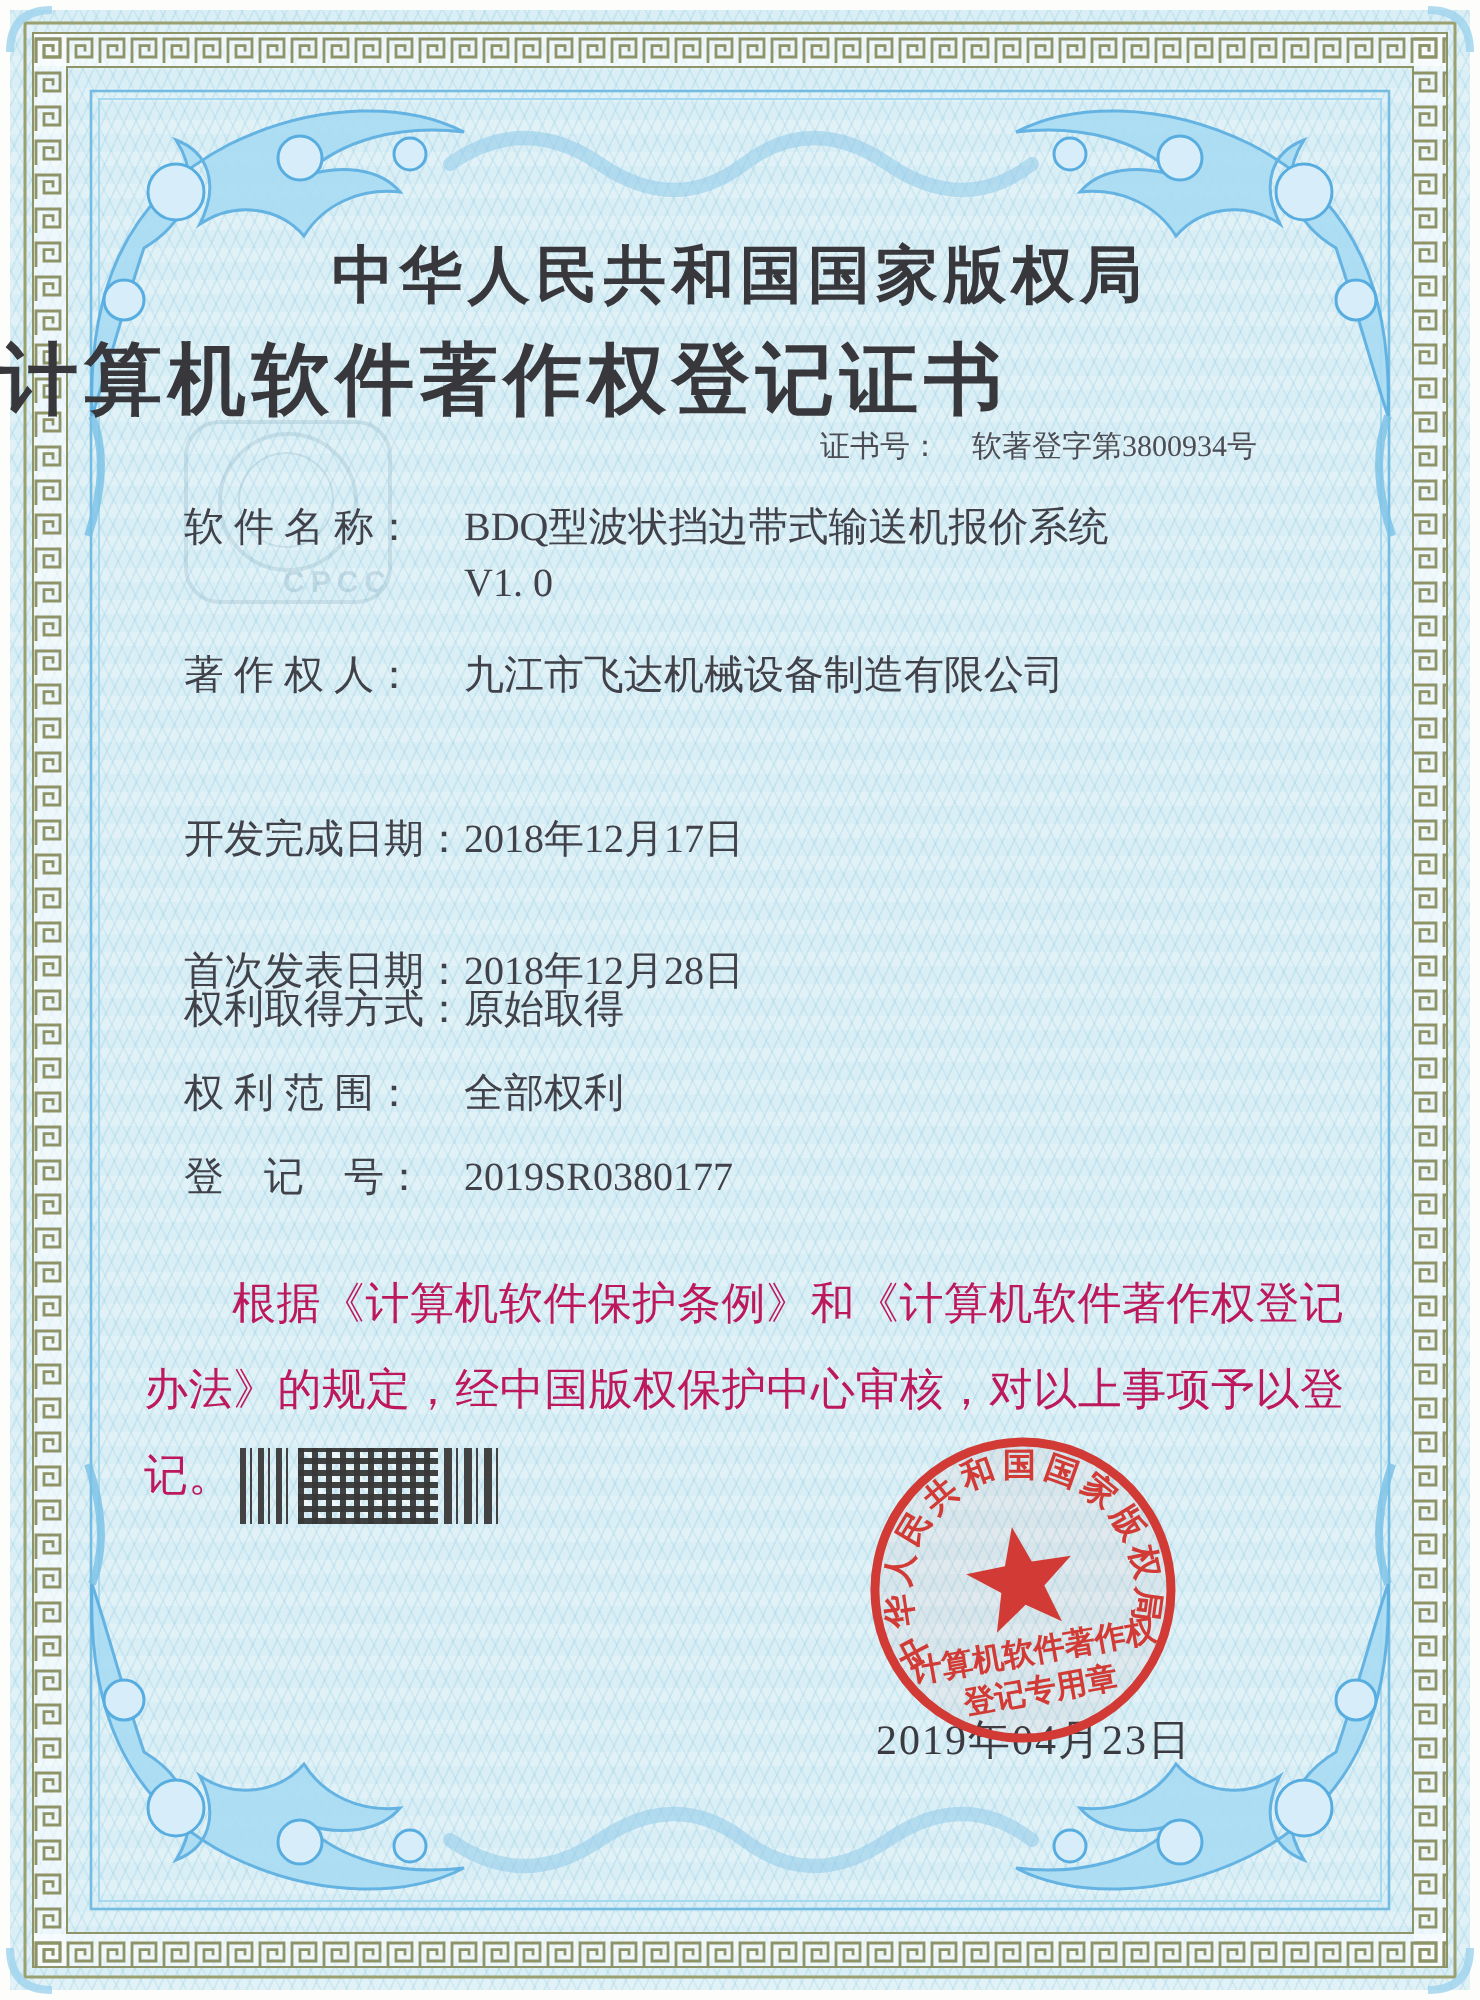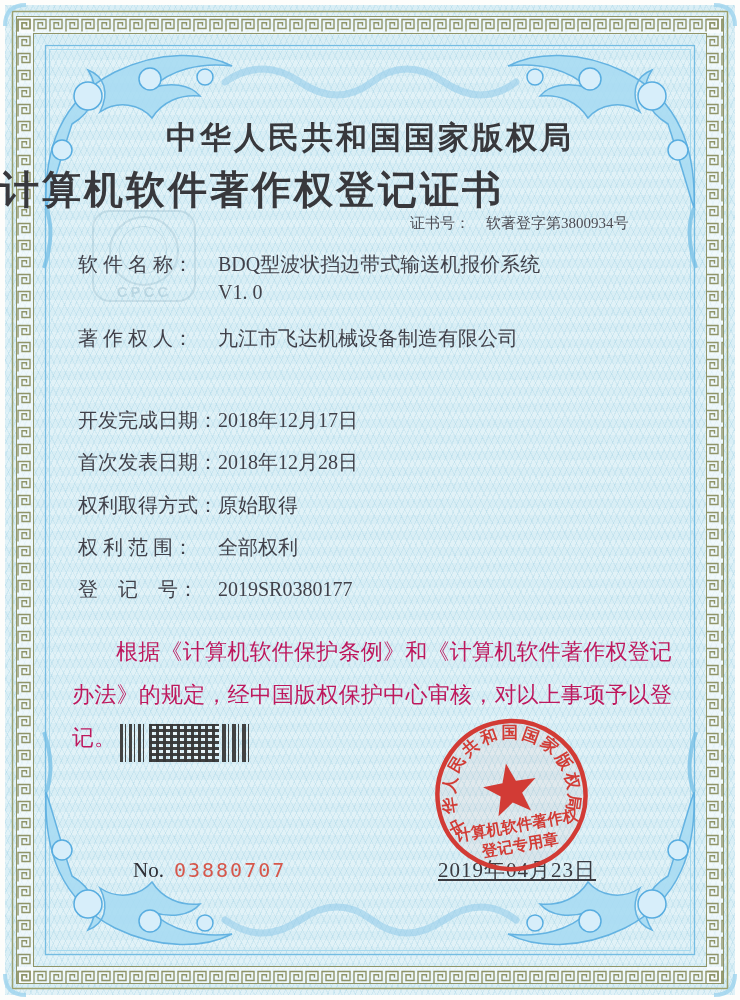--- a/index.html
+++ b/index.html
@@ -15,41 +15,41 @@
       repeating-linear-gradient(0deg, rgba(255,255,255,.22) 0 7px, rgba(0,0,0,0) 7px 16px),
       #d9eef5;
   }
   .frame-svg{position:absolute;left:0;top:0;z-index:1;}
   .txt{position:absolute;z-index:2;color:#41414a;}
   .issuer{left:0;top:117px;width:740px;text-align:center;font-size:31px;font-weight:bold;letter-spacing:3px;color:#38383c;}
   .cert-title{left:0;top:163px;width:740px;text-align:left;font-size:39px;font-weight:bold;letter-spacing:3px;color:#38383c;}
   .cert-no{left:410px;top:214px;font-size:15px;color:#4c4c54;}
   .cert-no .lab{margin-right:16px;}
   .row{left:78px;font-size:20px;line-height:28px;}
-  .row .lab{display:inline-block;width:140px;white-space:pre;vertical-align:top;}
+  .row .lab{display:inline-block;width:140px;white-space:pre;vertical-align:top;margin-left:14px;}
   .row .val{display:inline-block;vertical-align:top;max-width:430px;}
-  .r0{top:250px;} .r1{top:324px;} .r2{top:406px;text-align:center;} .r3{top:448px;text-align:center;}
+  .r0{top:250px;} .r1{top:324px;} .r2{top:406px;text-align:center;} .r3{top:472px;text-align:center;}
   .r4{top:491px;} .r5{top:533px;} .r6{top:575px;}
   .statement{left:72px;top:630px;width:600px;font-size:22px;line-height:43px;text-indent:2em;text-align:justify;color:#be185d;}
   .barcode{position:absolute;left:120px;top:724px;width:130px;height:38px;z-index:2;display:flex;}
   .bc-bars-l{width:26px;height:100%;background:repeating-linear-gradient(90deg,#424242 0 3px,rgba(0,0,0,0) 3px 5px,#424242 5px 6px,rgba(0,0,0,0) 6px 9px);}
   .bc-matrix{width:70px;height:100%;margin:0 3px;background:
       repeating-linear-gradient(0deg, rgba(55,55,55,.95) 0 3px, rgba(0,0,0,0) 3px 6px),
       repeating-linear-gradient(90deg, rgba(55,55,55,.95) 0 3px, rgba(0,0,0,0) 3px 7px),
       repeating-linear-gradient(45deg, rgba(255,255,255,.55) 0 3px, rgba(0,0,0,0) 3px 9px);}
   .bc-bars-r{width:28px;height:100%;background:repeating-linear-gradient(90deg,#424242 0 4px,rgba(0,0,0,0) 4px 6px,#424242 6px 7px,rgba(0,0,0,0) 7px 10px);}
-  .seal-date{left:438px;top:856px;font-size:21px;letter-spacing:1px;color:#3a3a40;z-index:2;text-decoration:underline;}
+  .seal-date{left:438px;top:856px;font-size:21px;letter-spacing:1px;color:#3a3a40;z-index:2;}
   .seal-svg{position:absolute;left:412px;top:698px;z-index:3;transform:rotate(-10deg);}
   .serial{left:133px;top:858px;font-size:21px;z-index:2;color:#2e2e34;}
   .serial .num{font-family:"DejaVu Sans Mono","Liberation Mono",monospace;font-size:20px;letter-spacing:2px;margin-left:10px;}
   .watermark{position:absolute;left:92px;top:210px;width:104px;height:92px;z-index:1;opacity:.30;}
   .wm-box{position:absolute;inset:0;border:2px solid #8fb5c6;border-radius:18px;}
   .wm-c1{position:absolute;left:17px;top:6px;width:66px;height:66px;border:2px solid #8fb5c6;border-radius:50%;}
   .wm-c2{position:absolute;left:27px;top:16px;width:46px;height:46px;border:1.5px solid #8fb5c6;border-radius:50%;}
-  .wm-text{position:absolute;left:0;right:0;bottom:2px;text-align:center;font-size:15px;letter-spacing:3px;color:#7fa8bb;font-family:"Liberation Sans",sans-serif;font-weight:bold;}
+  .wm-text{position:absolute;left:0;right:0;bottom:2px;text-align:right;font-size:15px;letter-spacing:3px;color:#7fa8bb;font-family:"Liberation Sans",sans-serif;font-weight:bold;}
 </style>
 </head>
 <body>
 
 <div class="page">
   <div class="cert"></div>
 
   <svg class="frame-svg" width="740" height="1000" viewBox="0 0 740 1000">
     <defs>
       <pattern id="mdr" width="16" height="17" patternUnits="userSpaceOnUse">
@@ -152,16 +152,13 @@
     </defs>
     <circle cx="100" cy="97" r="74" fill="rgba(214,70,60,0.05)" stroke="#d23b35" stroke-width="4.5"></circle>
     <text font-size="16.5" font-weight="bold" fill="#d23b35" letter-spacing="3" font-family="Liberation Serif, DejaVu Serif, serif">
       <textPath href="#ringPath" startOffset="50%" text-anchor="middle">中华人民共和国国家版权局</textPath>
     </text>
     <polygon points="100,65 106.8,83.7 126.6,84.3 110.9,96.6 116.5,115.7 100,104.5 83.5,115.7 89.1,96.6 73.4,84.3 93.2,83.7" fill="#d23b35"></polygon>
     <text x="100" y="133" text-anchor="middle" font-size="15.5" font-weight="bold" fill="#d23b35" font-family="Liberation Serif, DejaVu Serif, serif">计算机软件著作权</text>
     <text x="100" y="153" text-anchor="middle" font-size="15.5" font-weight="bold" fill="#d23b35" font-family="Liberation Serif, DejaVu Serif, serif">登记专用章</text>
   </svg>
 
-  <div class="txt serial">
-    <span>No.</span><span class="num" style="color:#d6574b">03880707</span>
-  </div>
 </div>
 
 </body></html>

